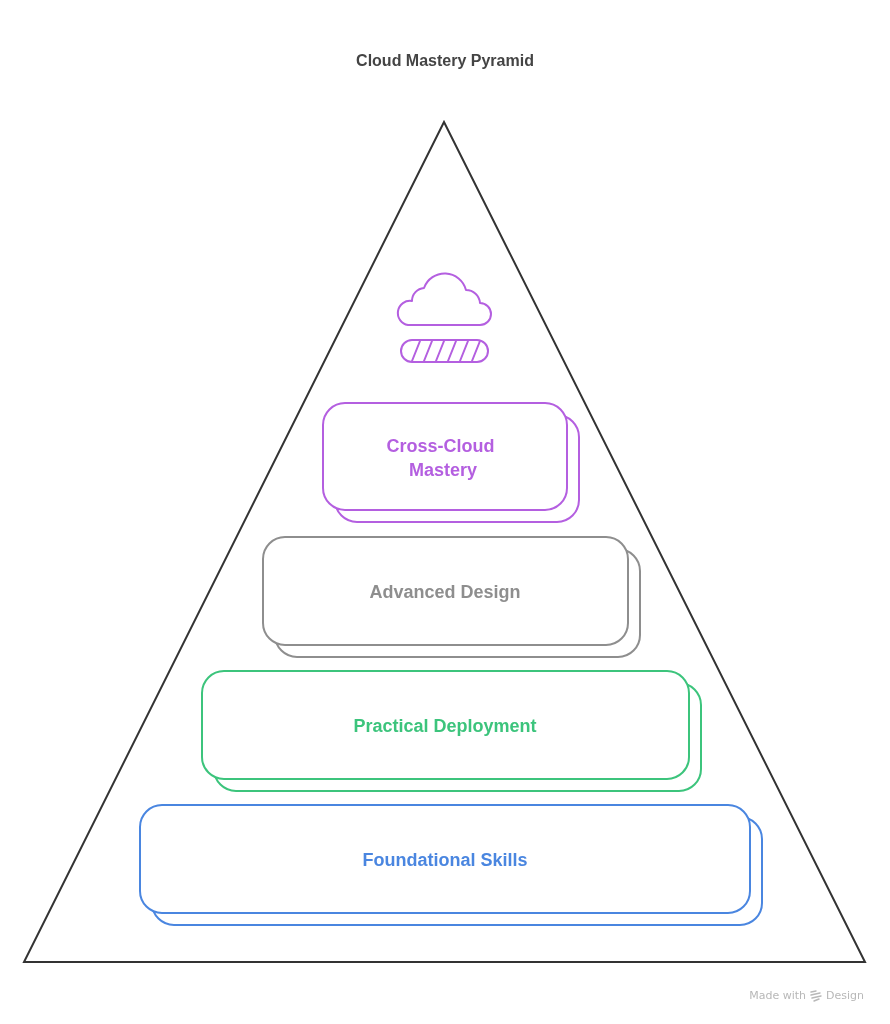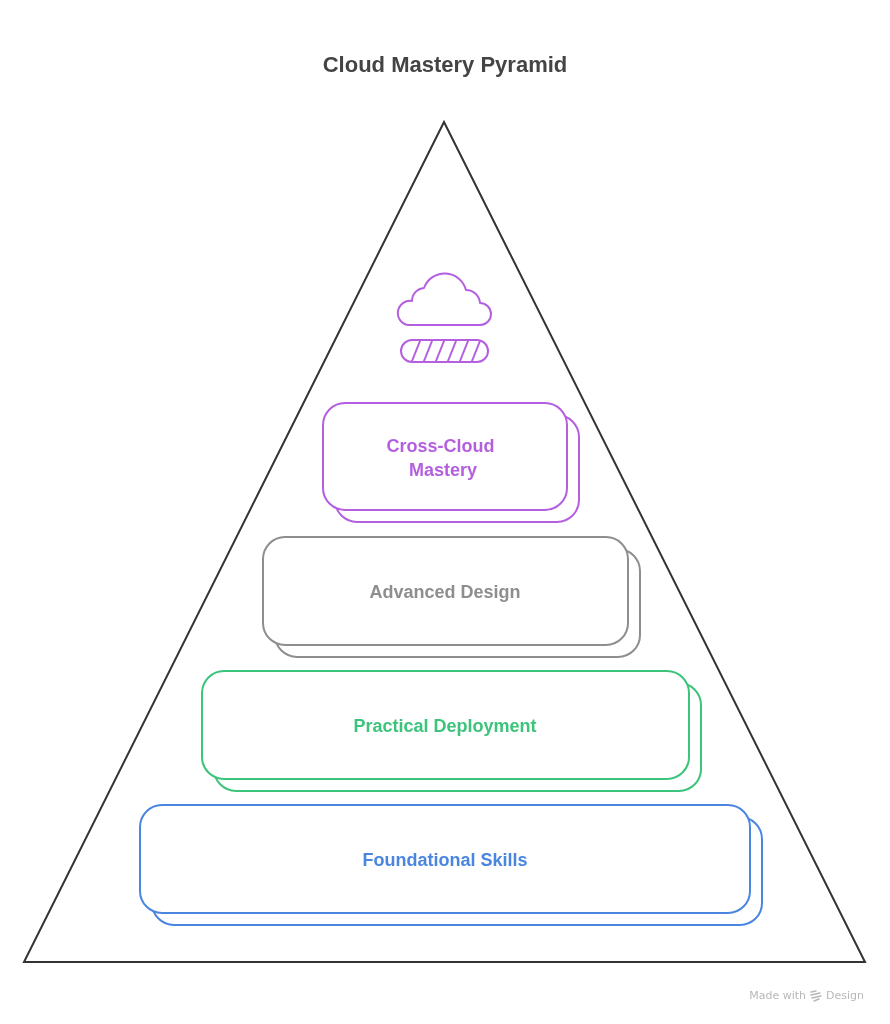--- a/index.html
+++ b/index.html
@@ -1,19 +1,19 @@
 <!DOCTYPE html>
 <html><head>
 <meta charset="utf-8">
 <style>
   html, body { margin: 0; padding: 0; background: #ffffff; }
   body { width: 890px; height: 1024px; position: relative; overflow: hidden; font-family: "Liberation Sans", sans-serif; }
   #title {
     position: absolute; left: 0; top: 52px; width: 890px; text-align: center;
-    font-family: "Liberation Sans", sans-serif; font-weight: bold; font-size: 22px; color: #444444;
+    font-family: "Liberation Sans", sans-serif; font-weight: bold; font-size: 16px; color: #444444;
   }
   #diagram { position: absolute; left: 0; top: 0; }
   .box-label { font-family: "Liberation Sans", sans-serif; font-weight: bold; font-size: 18px; }
   #footer {
     position: absolute; right: 26px; top: 989px; font-family: "DejaVu Sans", sans-serif;
     font-size: 11px; color: #b8b8b8; display: flex; align-items: center; gap: 4px;
   }
   #footer svg { display: block; }
 </style>
 </head>

